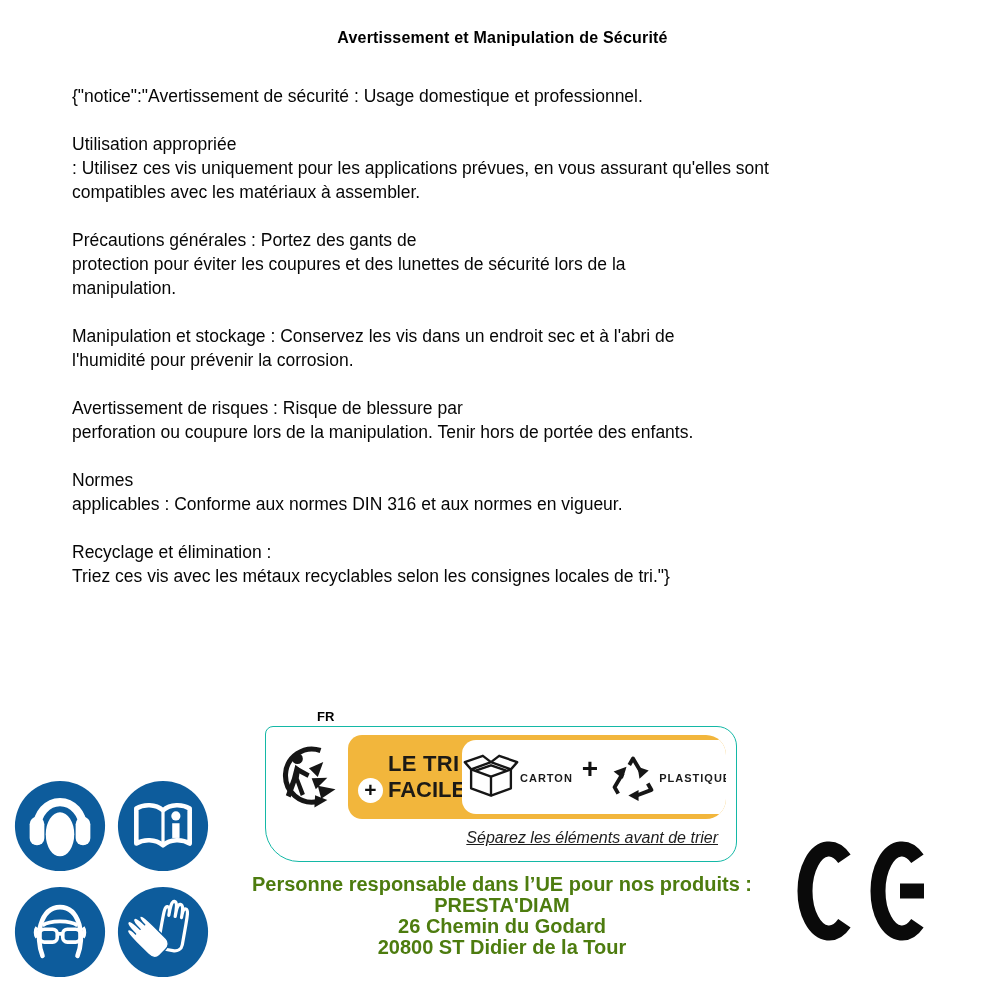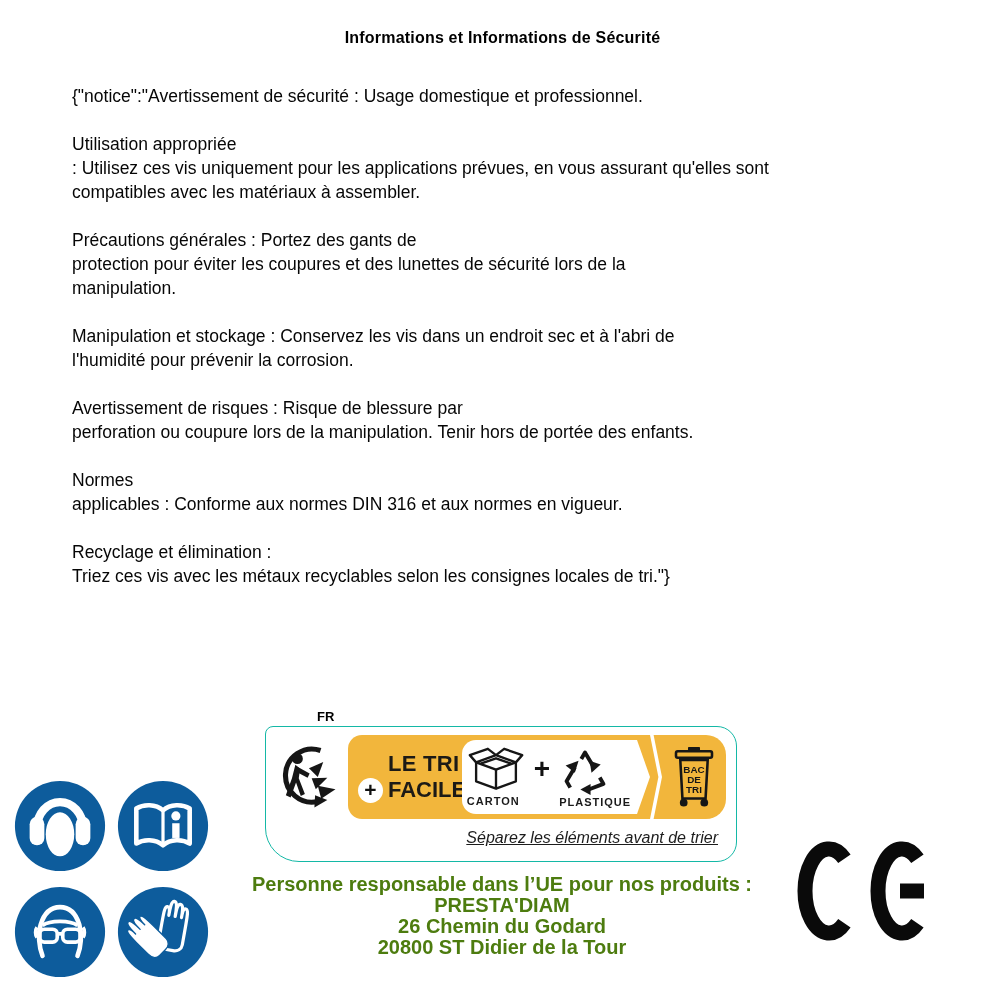--- a/index.html
+++ b/index.html
@@ -28,42 +28,42 @@
   .triman-box{width:74px;display:flex;align-items:center;justify-content:center;flex:0 0 auto;}
   .band{flex:1;background:#f2b63c;border-radius:14px 20px 20px 14px;display:flex;align-items:stretch;overflow:hidden;}
   .tri-facile{width:114px;flex:0 0 auto;display:flex;flex-direction:column;justify-content:center;padding-left:10px;box-sizing:border-box;}
   .tf-l1{font-weight:bold;font-size:22px;color:#1d1a16;padding-left:30px;letter-spacing:.3px;}
   .tf-l2{display:flex;align-items:center;gap:5px;font-weight:bold;font-size:22px;color:#1d1a16;}
   .plus-circle{width:25px;height:25px;border-radius:50%;background:#fff;display:flex;
                align-items:center;justify-content:center;font-size:21px;font-weight:bold;color:#111;flex:0 0 auto;}
   .materials{flex:1;background:#fff;margin:5px 0;border-radius:14px 0 0 14px;
              clip-path:polygon(0 0, calc(100% - 13px) 0, 100% 50%, calc(100% - 13px) 100%, 0 100%);
              display:flex;align-items:center;justify-content:center;gap:9px;padding-right:14px;}
-  .mat{display:flex;flex-direction:column;align-items:flex-start;}
+  .mat{display:flex;flex-direction:row;align-items:center;}
   .mat-label{font-size:11px;font-weight:bold;letter-spacing:1px;color:#1a1a1a;margin-top:1px;}
   .mat-plus{font-size:28px;font-weight:bold;color:#111;margin-bottom:16px;}
   .chevron-gap{width:12px;flex:0 0 auto;background:#fff;
                clip-path:polygon(0 0,30% 0,100% 50%,30% 100%,0 100%,70% 50%);}
   .bin-area{width:64px;flex:0 0 auto;display:flex;align-items:center;justify-content:center;text-align:center;}
   .caption{flex:1;display:flex;align-items:center;justify-content:flex-end;
            font-style:italic;font-size:16px;color:#1c1c1c;padding-right:8px;text-decoration:underline;}
 
   
   .responsible{position:absolute;left:132px;top:874px;width:740px;text-align:center;
                font-weight:bold;font-size:20px;line-height:21px;color:#4d7c0f;}
 
   
   .ce{position:absolute;left:797px;top:841px;}
 </style>
 </head>
 <body>
 
 <div class="page">
 
-  <div class="title">Informations et Informations de Sécurité</div>
+  <div class="title">Avertissement et Manipulation de Sécurité</div>
 
   <div class="body-text">{"notice":"Avertissement de sécurité : Usage domestique et professionnel.
 
 Utilisation appropriée
 : Utilisez ces vis uniquement pour les applications prévues, en vous assurant qu'elles sont
 compatibles avec les matériaux à assembler.
 
 Précautions générales : Portez des gants de
 protection pour éviter les coupures et des lunettes de sécurité lors de la
 manipulation.

